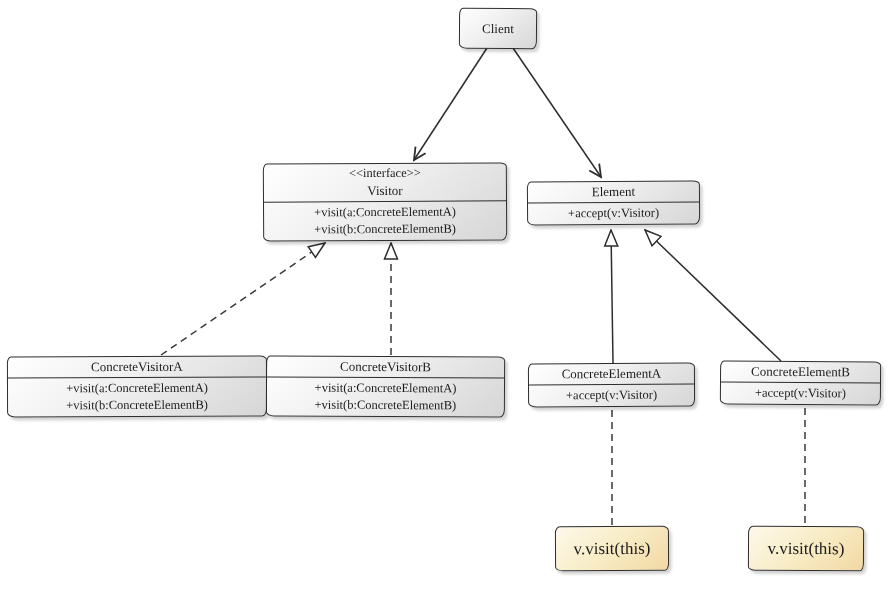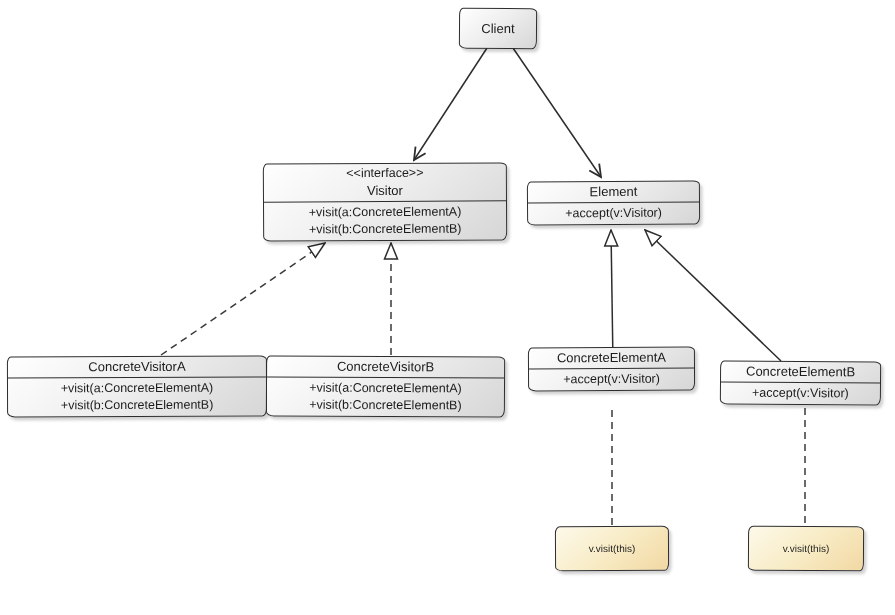--- a/index.html
+++ b/index.html
@@ -1,21 +1,21 @@
 <!DOCTYPE html>
 <html><head>
 <meta charset="utf-8">
 <style>
   html, body { margin: 0; padding: 0; background: #ffffff; }
   .canvas {
     position: relative;
     width: 895px;
     height: 615px;
     background: #ffffff;
-    font-family: Liberation Sans, sans-serif;
+    font-family: Liberation Serif, serif;
     color: #1b1b1b;
     overflow: hidden;
   }
   svg.edges {
     position: absolute;
     left: 0; top: 0;
     width: 895px; height: 615px;
   }
   .uml-class {
     position: absolute;
@@ -51,21 +51,21 @@
   }
   .uml-class.single .head { display: flex; align-items: center; justify-content: center; height: 100%; padding: 0; }
   .uml-note {
     position: absolute;
     box-sizing: border-box;
     border: 1.6px solid #2d2d2d;
     background: linear-gradient(140deg, #fdf9ea 0%, #f8ecc6 50%, #f2d8a3 100%);
     box-shadow: 2.5px 3px 3px rgba(0,0,0,0.18);
     border-radius: 5px 7px 4px 8px / 7px 5px 8px 4px;
     display: flex; align-items: center; justify-content: center;
-    font-size: 10px;
+    font-size: 17px;
     white-space: nowrap;
   }
 </style>
 </head>
 <body>
 
 <div class="canvas">
 
   <svg class="edges" viewBox="0 0 895 615">
     <defs>
@@ -129,21 +129,21 @@
   <div class="uml-class" style="left:266px;top:356px;width:239px;transform:rotate(0.3deg)">
     <div class="head">
       <div class="cname">ConcreteVisitorB</div>
     </div>
     <div class="methods">
       <div class="method">+visit(a:ConcreteElementA)</div>
       <div class="method">+visit(b:ConcreteElementB)</div>
     </div>
   </div>
 
-  <div class="uml-class" style="left:528px;top:347px;width:167px;transform:rotate(-0.3deg)">
+  <div class="uml-class" style="left:528px;top:363px;width:167px;transform:rotate(-0.3deg)">
     <div class="head">
       <div class="cname">ConcreteElementA</div>
     </div>
     <div class="methods">
       <div class="method">+accept(v:Visitor)</div>
     </div>
   </div>
 
   <div class="uml-class" style="left:720px;top:361px;width:161px;transform:rotate(0.4deg)">
     <div class="head">

